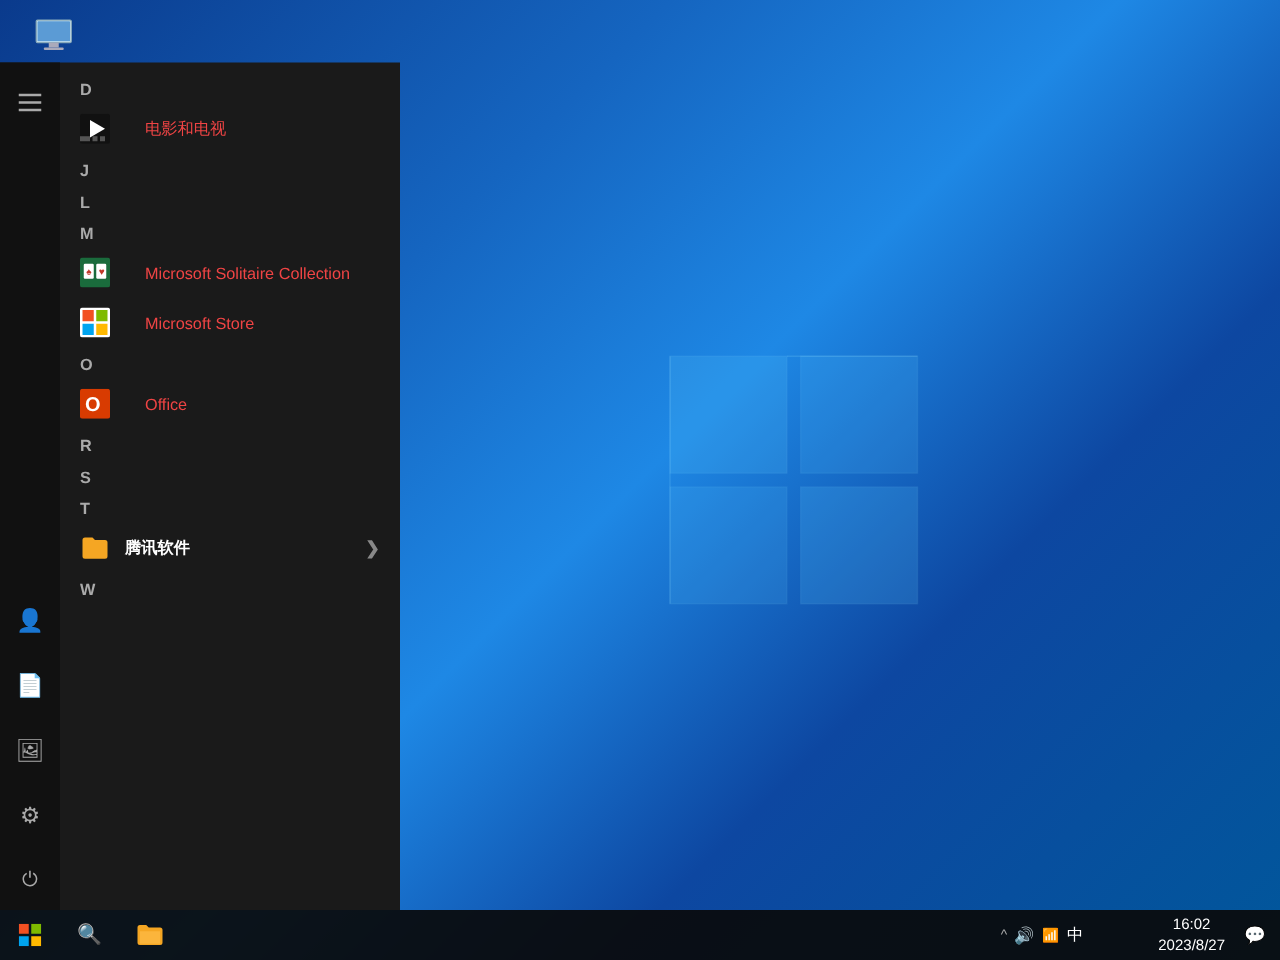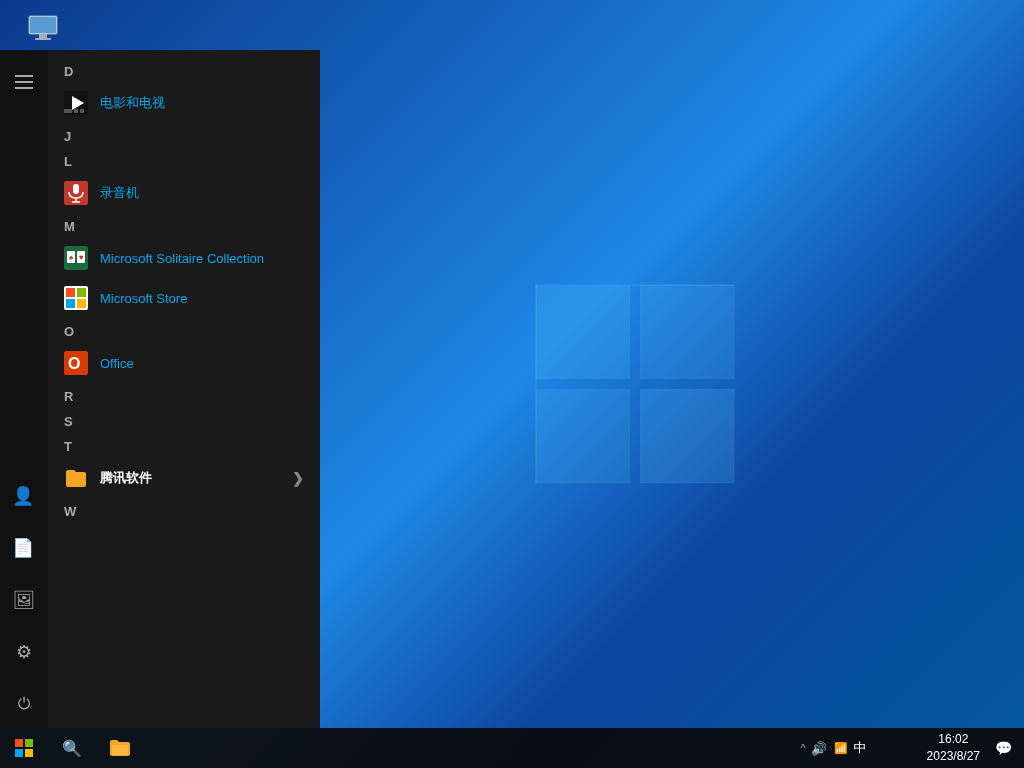--- a/index.html
+++ b/index.html
@@ -209,22 +209,22 @@
       color: #aaa;
       font-size: 13px;
       font-weight: bold;
     }
 
     .app-item {
       display: flex;
       align-items: center;
       padding: 8px 16px;
       cursor: pointer;
-      gap: 12px;
-      color: #0ea5e9;
+      gap: 28px;
+      color: #ef4444;
       font-size: 13px;
     }
 
     .app-icon {
       width: 24px;
       height: 24px;
       display: flex;
       align-items: center;
       justify-content: center;
       flex-shrink: 0;
@@ -355,32 +355,20 @@
             <rect x="10" y="18" width="4" height="4" fill="#555"></rect>
             <rect x="16" y="18" width="4" height="4" fill="#555"></rect>
           </svg>
         </div>
         <span>电影和电视</span>
       </div>
 
       <div class="section-letter">J</div>
 
       <div class="section-letter">L</div>
-      <div class="app-item">
-        <div class="app-icon">
-          <svg width="24" height="24" viewBox="0 0 24 24">
-            <rect width="24" height="24" rx="2" fill="#c0392b"></rect>
-            <rect x="9" y="3" width="6" height="10" rx="3" fill="white"></rect>
-            <path d="M5 11 Q5 17 12 17 Q19 17 19 11" stroke="white" stroke-width="1.5" fill="none"></path>
-            <line x1="12" y1="17" x2="12" y2="21" stroke="white" stroke-width="1.5"></line>
-            <line x1="8" y1="21" x2="16" y2="21" stroke="white" stroke-width="1.5"></line>
-          </svg>
-        </div>
-        <span>录音机</span>
-      </div>
 
       <div class="section-letter">M</div>
       <div class="app-item">
         <div class="app-icon">
           <svg width="24" height="24" viewBox="0 0 24 24">
             <rect width="24" height="24" rx="2" fill="#1a6b3c"></rect>
             <rect x="3" y="5" width="8" height="12" rx="1" fill="white"></rect>
             <rect x="13" y="5" width="8" height="12" rx="1" fill="white"></rect>
             <text x="5" y="14" font-size="8" fill="#c0392b">♠</text>
             <text x="15" y="14" font-size="8" fill="#c0392b">♥</text>

